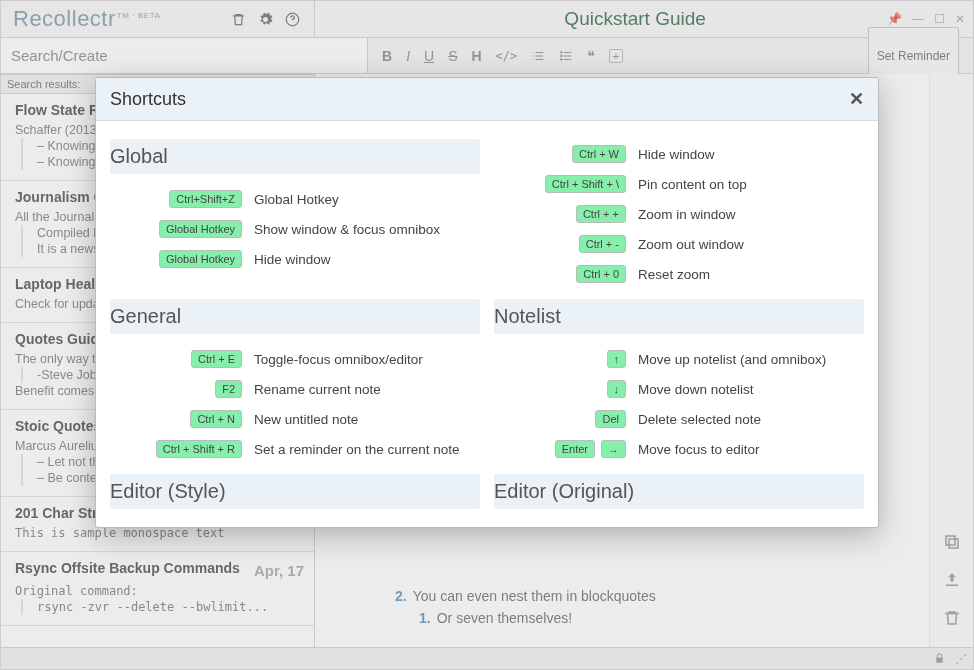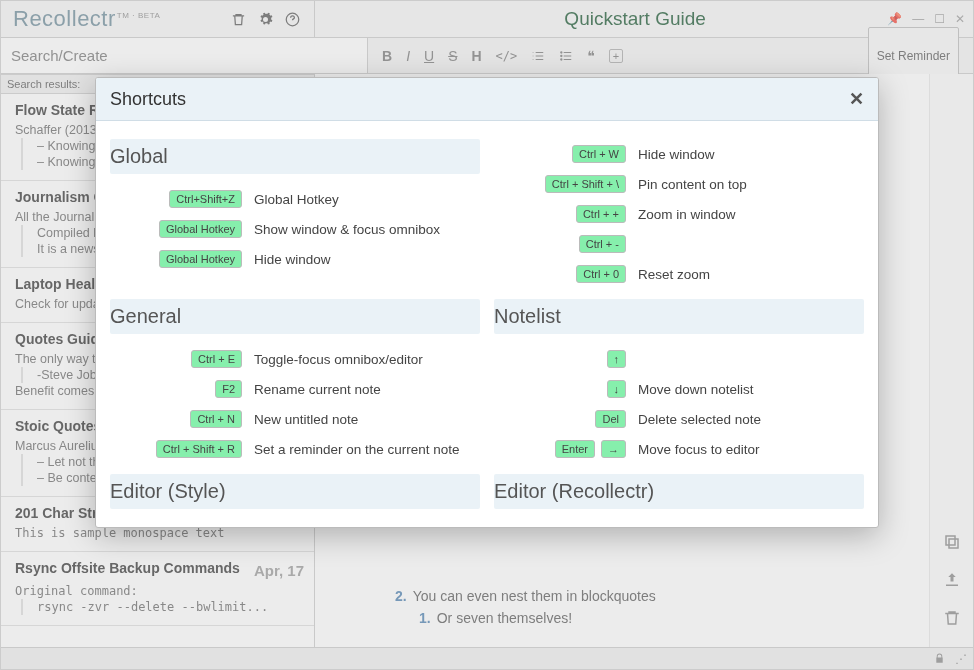--- a/index.html
+++ b/index.html
@@ -241,20 +241,21 @@
               <div class="sc-row">
                 <div class="keys">
                   <span class="key">Ctrl + +</span>
                 </div>
                 <div class="desc">Zoom in window</div>
               </div>
               <div class="sc-row">
                 <div class="keys">
                   <span class="key">Ctrl + -</span>
                 </div>
+                <div class="desc">Zoom out window</div>
               </div>
               <div class="sc-row">
                 <div class="keys">
                   <span class="key">Ctrl + 0</span>
                 </div>
                 <div class="desc">Reset zoom</div>
               </div>
             </div>
             <div class="section">
               <div class="sec-head">General</div>
@@ -282,20 +283,21 @@
                 </div>
                 <div class="desc">Set a reminder on the current note</div>
               </div>
             </div>
             <div class="section">
               <div class="sec-head">Notelist</div>
               <div class="sc-row">
                 <div class="keys">
                   <span class="key">↑</span>
                 </div>
+                <div class="desc">Move up notelist (and omnibox)</div>
               </div>
               <div class="sc-row">
                 <div class="keys">
                   <span class="key">↓</span>
                 </div>
                 <div class="desc">Move down notelist</div>
               </div>
               <div class="sc-row">
                 <div class="keys">
                   <span class="key">Del</span>
@@ -307,19 +309,19 @@
                   <span class="key">Enter</span>
                   <span class="key">→</span>
                 </div>
                 <div class="desc">Move focus to editor</div>
               </div>
             </div>
             <div class="section">
               <div class="sec-head">Editor (Style)</div>
             </div>
             <div class="section">
-              <div class="sec-head">Editor (Recollectr)</div>
+              <div class="sec-head">Editor (Original)</div>
             </div>
           </div>
       </div>
     </div>
   </div>
 </div>
 
 </body></html>

